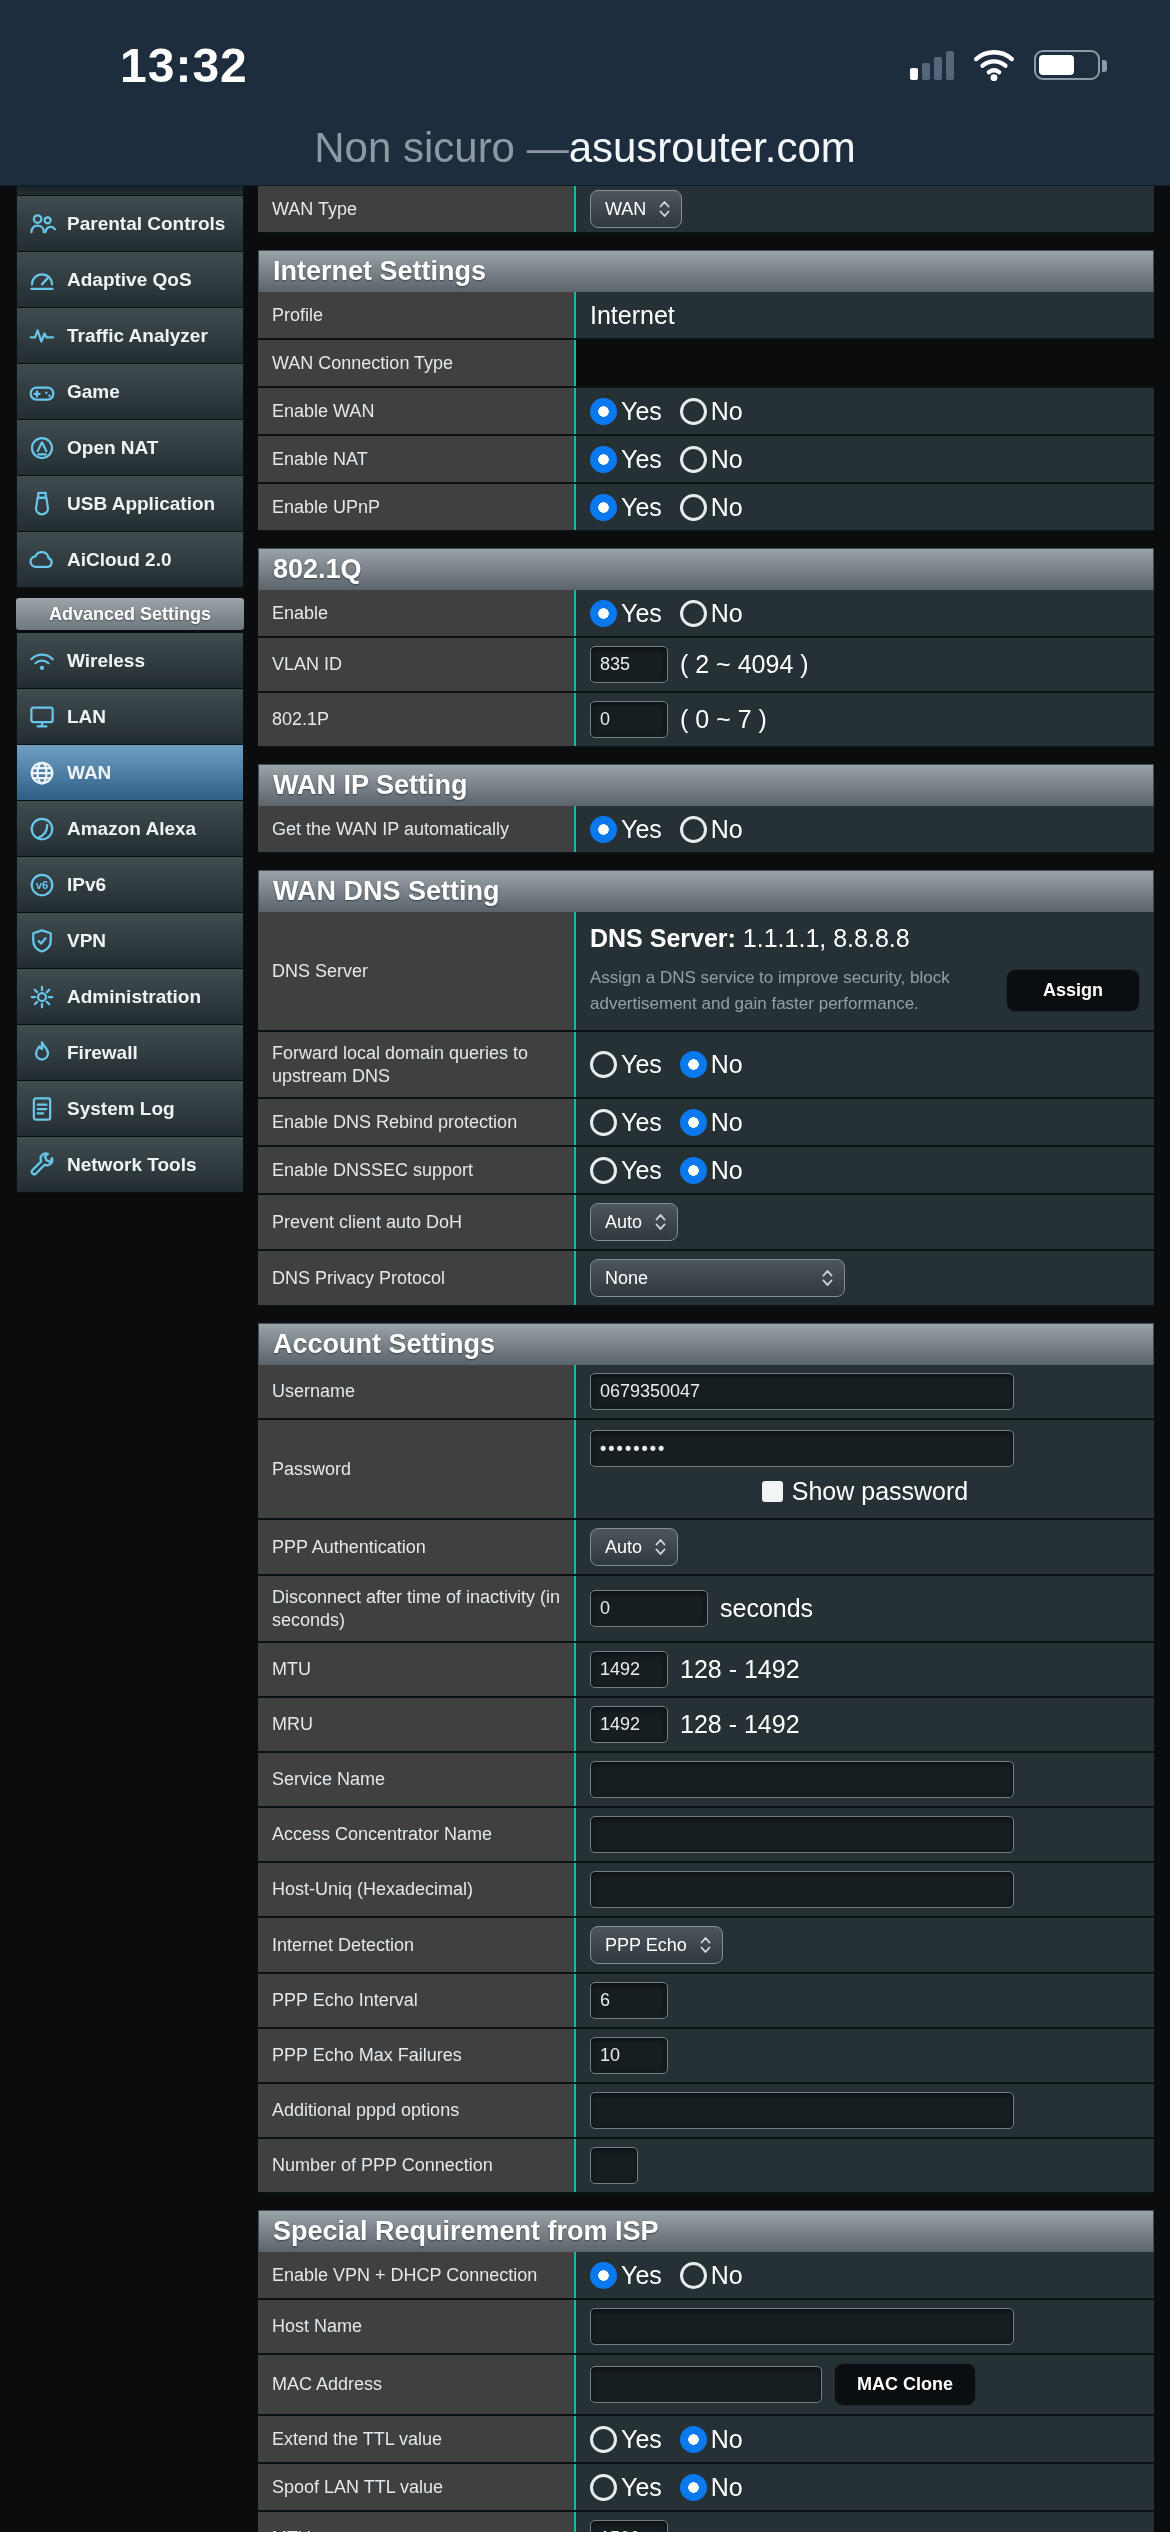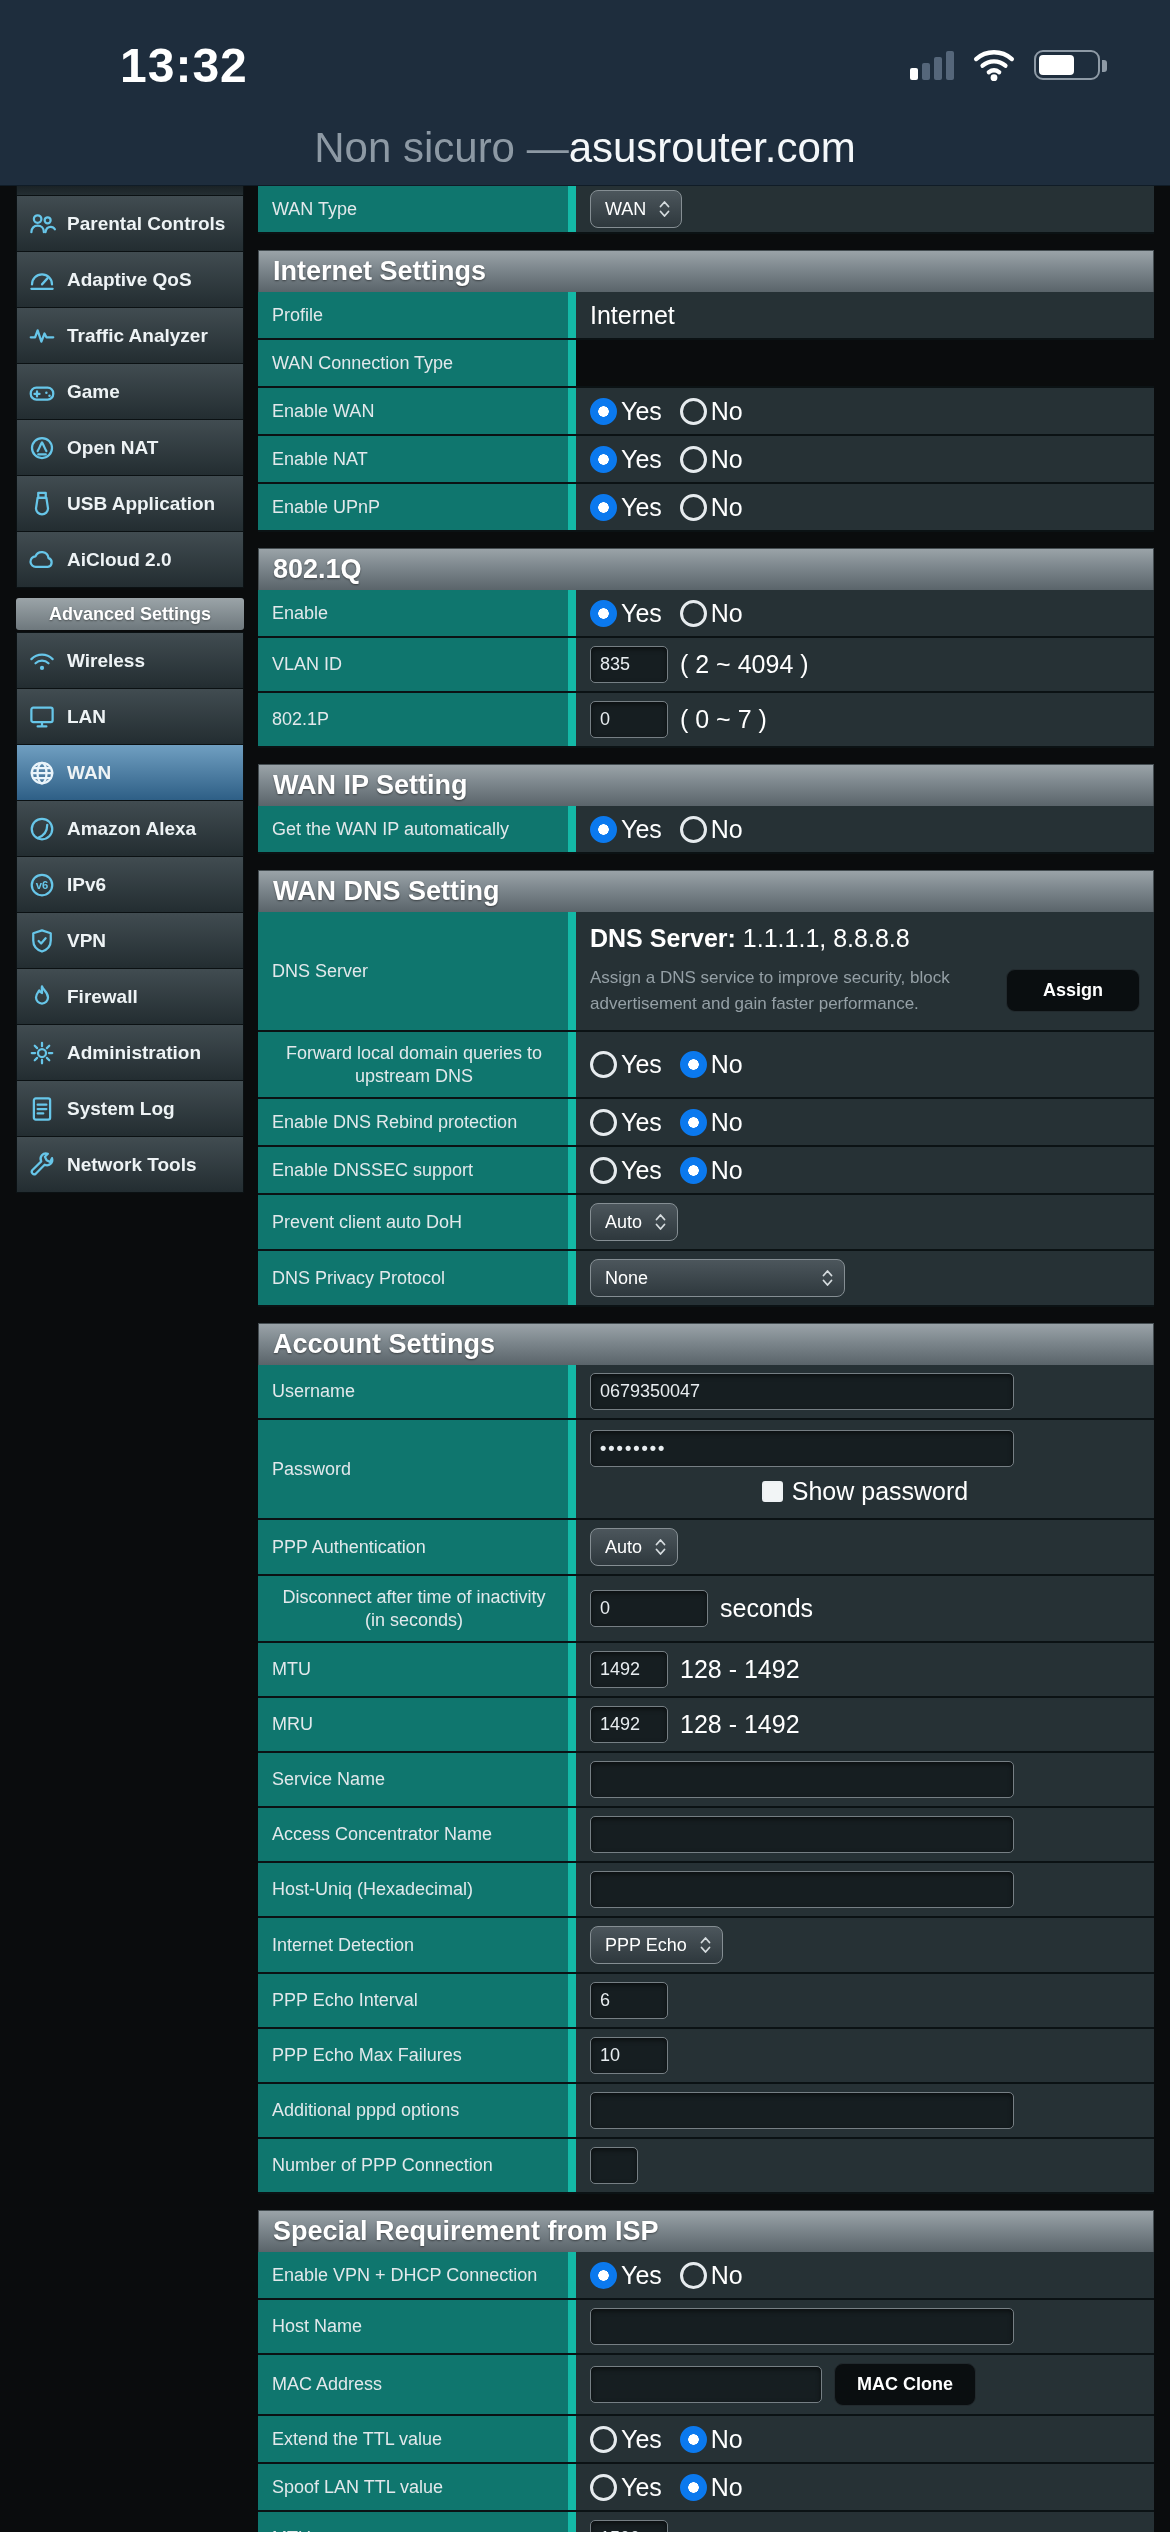--- a/index.html
+++ b/index.html
@@ -32,21 +32,21 @@
   .sb-item{display:flex;align-items:center;gap:10px;height:57px;padding:0 6px 0 10px;background:linear-gradient(180deg,#414c51,#232d31);border:1px solid #0b1113;margin-top:-1px;cursor:pointer;}
   .sb-item .label{font-size:19px;font-weight:bold;color:#eef3f5;line-height:1.05;}
   .sb-item.selected{background:linear-gradient(180deg,#709fc1,#2e5f86);}
   .sicon{width:30px;height:30px;flex:none;color:#67c6e9;}
   .sb-item.selected .sicon{color:#eaf4fa;}
   .sb-section{height:32px;margin:10px 0 3px;background:linear-gradient(180deg,#9ba4a8,#6e787d);color:#fff;font-size:18px;font-weight:bold;display:flex;align-items:center;justify-content:center;border-radius:3px;text-shadow:0 1px 2px rgba(0,0,0,.4);}
 
   
   .panel{flex:1;min-width:0;}
   .row{display:flex;border-bottom:2px solid #0b1214;min-height:48px;}
-  .lc{width:318px;flex:none;background:#0f766e;color:#e2e8eb;font-size:18px;padding:10px 12px 10px 14px;display:flex;align-items:center;border-right:8px solid #14b8a6;line-height:1.25;text-align:center;}
+  .lc{width:318px;flex:none;background:#404040;color:#e2e8eb;font-size:18px;padding:10px 12px 10px 14px;display:flex;align-items:center;border-right:2px solid #14b8a6;line-height:1.25;}
   .vc{flex:1;background:#263135;padding:8px 14px;display:flex;align-items:center;gap:12px;color:#fff;}
   .partial{height:40px;overflow:hidden;}
   .partial .lc,.partial .vc{padding-top:2px;padding-bottom:2px;}
   .section{margin-top:16px;}
   .sec-h{height:42px;background:linear-gradient(180deg,#9aa3a8 0%,#7c868c 45%,#5a646a 100%);display:flex;align-items:center;padding:0 14px;color:#fff;font-size:27px;font-weight:bold;text-shadow:0 1px 2px rgba(0,0,0,.45);border:1px solid #454e52;border-bottom:none;}
   .val-text{font-size:25px;}
 
   .select{display:inline-flex;align-items:center;gap:12px;min-height:38px;padding:4px 10px 4px 14px;background:linear-gradient(180deg,#4c565c,#2e383d);border:1px solid #858e93;border-radius:8px;color:#fff;font-size:18px;cursor:pointer;}
   .select.wide{min-width:255px;justify-content:space-between;}
   .chev{width:13px;height:20px;color:#d6dcdf;flex:none;}
@@ -205,30 +205,30 @@
           </div>
           <div class="sb-item">
             <svg viewBox="0 0 24 24" class="sicon" fill="none" stroke="currentColor" stroke-width="1.8" stroke-linecap="round" stroke-linejoin="round">
               <path d="M12 3.5l7 2.3v5.7c0 4.3-2.9 7.4-7 8.9-4.1-1.5-7-4.6-7-8.9V5.8z"></path>
               <path d="M9.3 12l2 2 3.6-4.2"></path>
             </svg>
             <span class="label">VPN</span>
           </div>
           <div class="sb-item">
             <svg viewBox="0 0 24 24" class="sicon" fill="none" stroke="currentColor" stroke-width="1.8" stroke-linecap="round" stroke-linejoin="round">
-              <path d="M12 3.5c.8 2.8 4.8 4.7 4.8 8.9a4.8 4.8 0 0 1-9.6 0c0-2.4 1.4-3.9 2.6-5.6.5.9 1.1 1.5 2.2 2 0-1.9-.4-3.6 0-5.3z"></path>
-            </svg>
-            <span class="label">Firewall</span>
-          </div>
-          <div class="sb-item">
-            <svg viewBox="0 0 24 24" class="sicon" fill="none" stroke="currentColor" stroke-width="1.8" stroke-linecap="round" stroke-linejoin="round">
               <circle cx="12" cy="12" r="3.2"></circle>
               <path d="M12 3.8v2.7M12 17.5v2.7M3.8 12h2.7M17.5 12h2.7M6.2 6.2l1.9 1.9M15.9 15.9l1.9 1.9M17.8 6.2l-1.9 1.9M8.1 15.9l-1.9 1.9"></path>
             </svg>
             <span class="label">Administration</span>
+          </div>
+          <div class="sb-item">
+            <svg viewBox="0 0 24 24" class="sicon" fill="none" stroke="currentColor" stroke-width="1.8" stroke-linecap="round" stroke-linejoin="round">
+              <path d="M12 3.5c.8 2.8 4.8 4.7 4.8 8.9a4.8 4.8 0 0 1-9.6 0c0-2.4 1.4-3.9 2.6-5.6.5.9 1.1 1.5 2.2 2 0-1.9-.4-3.6 0-5.3z"></path>
+            </svg>
+            <span class="label">Firewall</span>
           </div>
           <div class="sb-item">
             <svg viewBox="0 0 24 24" class="sicon" fill="none" stroke="currentColor" stroke-width="1.8" stroke-linecap="round" stroke-linejoin="round">
               <rect x="5.5" y="3.5" width="13" height="17" rx="1.5"></rect>
               <path d="M8.5 8.5h7M8.5 12h7M8.5 15.5h4.5"></path>
             </svg>
             <span class="label">System Log</span>
           </div>
           <div class="sb-item">
             <svg viewBox="0 0 24 24" class="sicon" fill="none" stroke="currentColor" stroke-width="1.8" stroke-linecap="round" stroke-linejoin="round">

